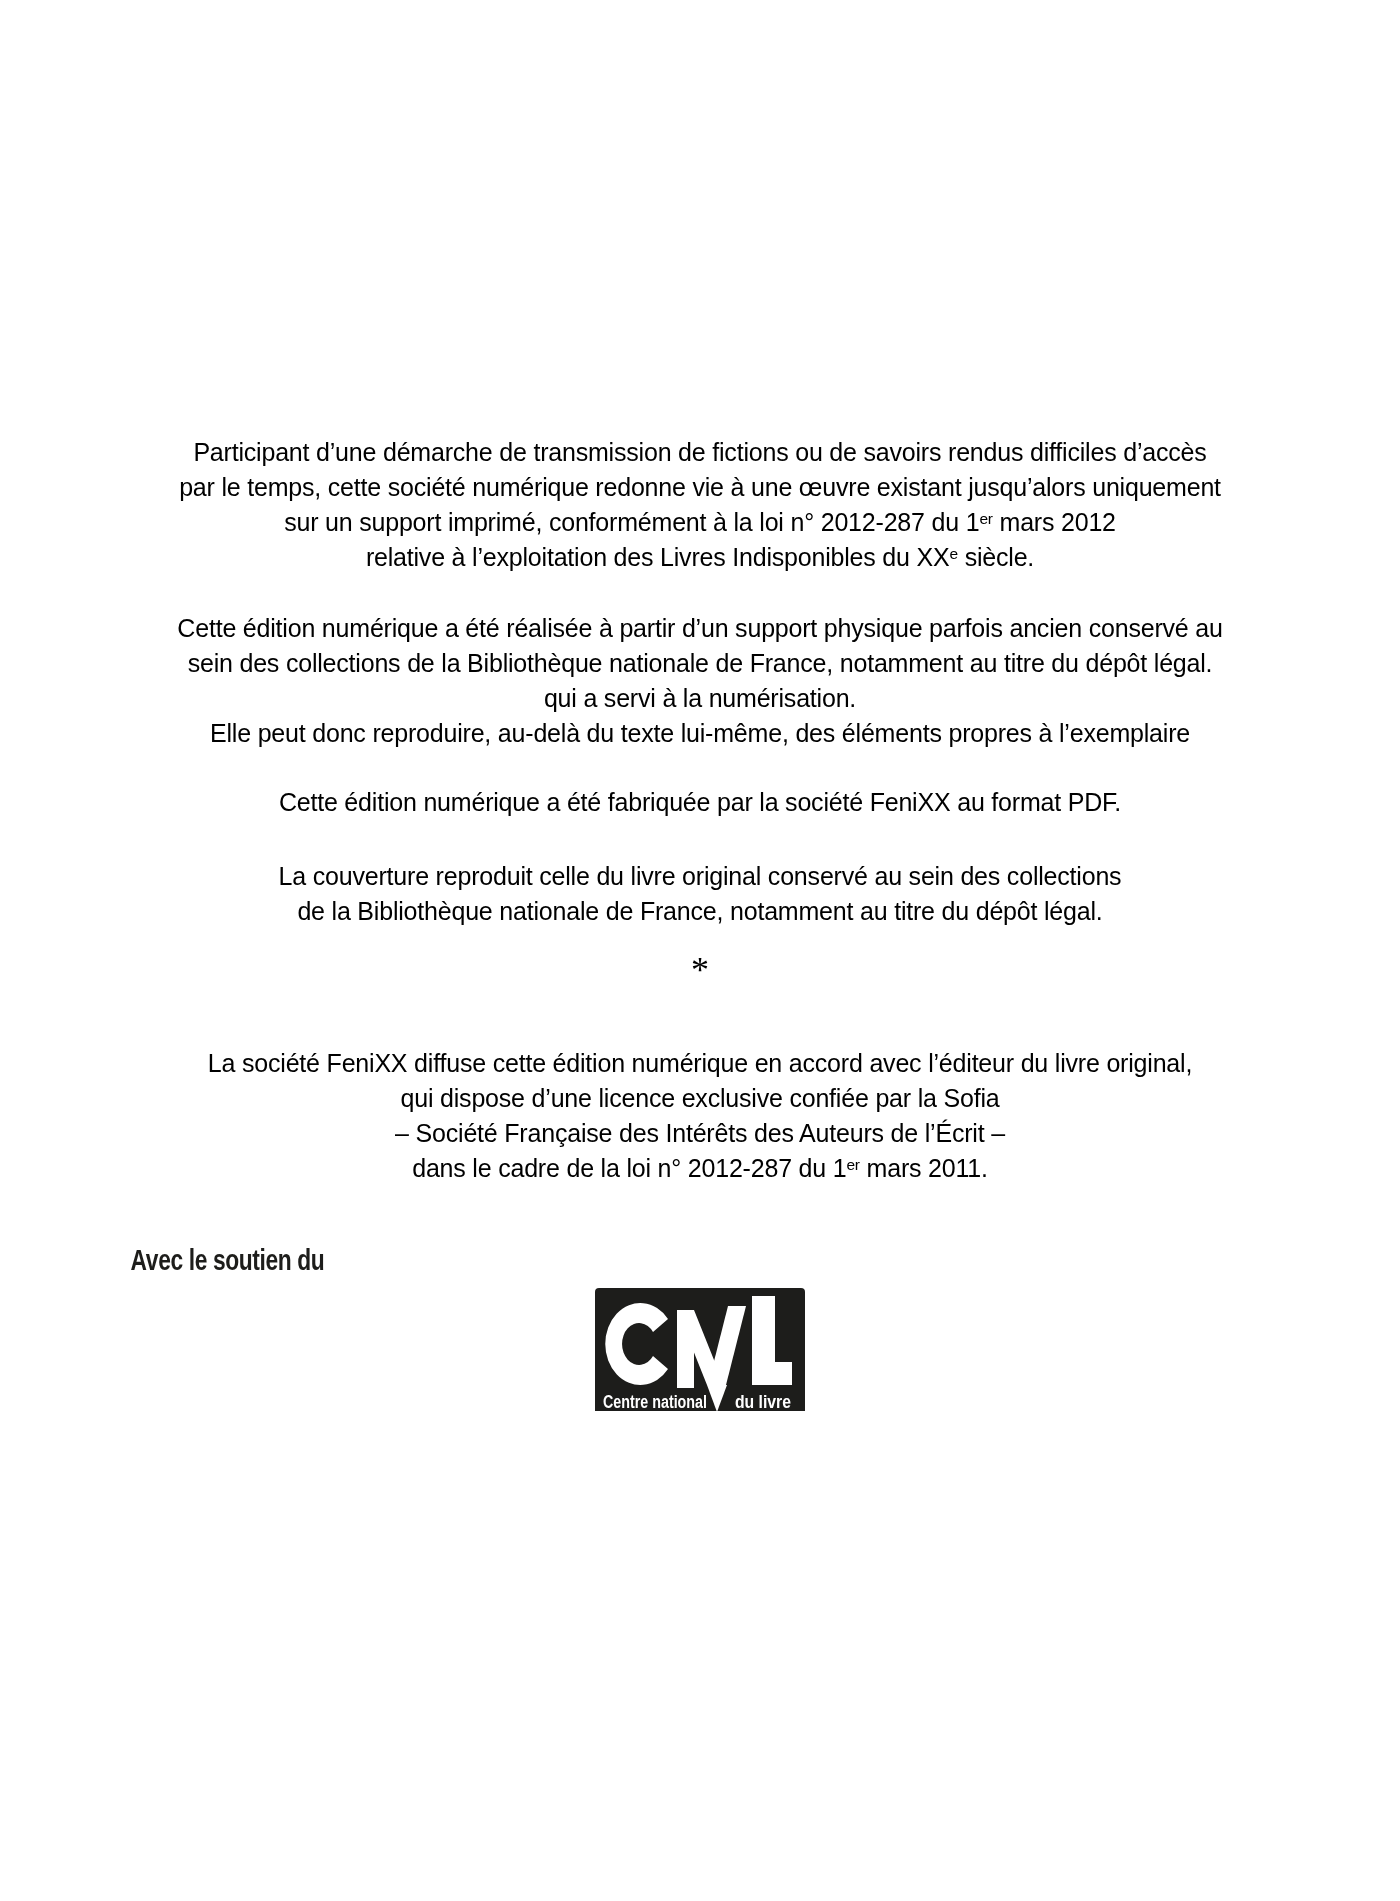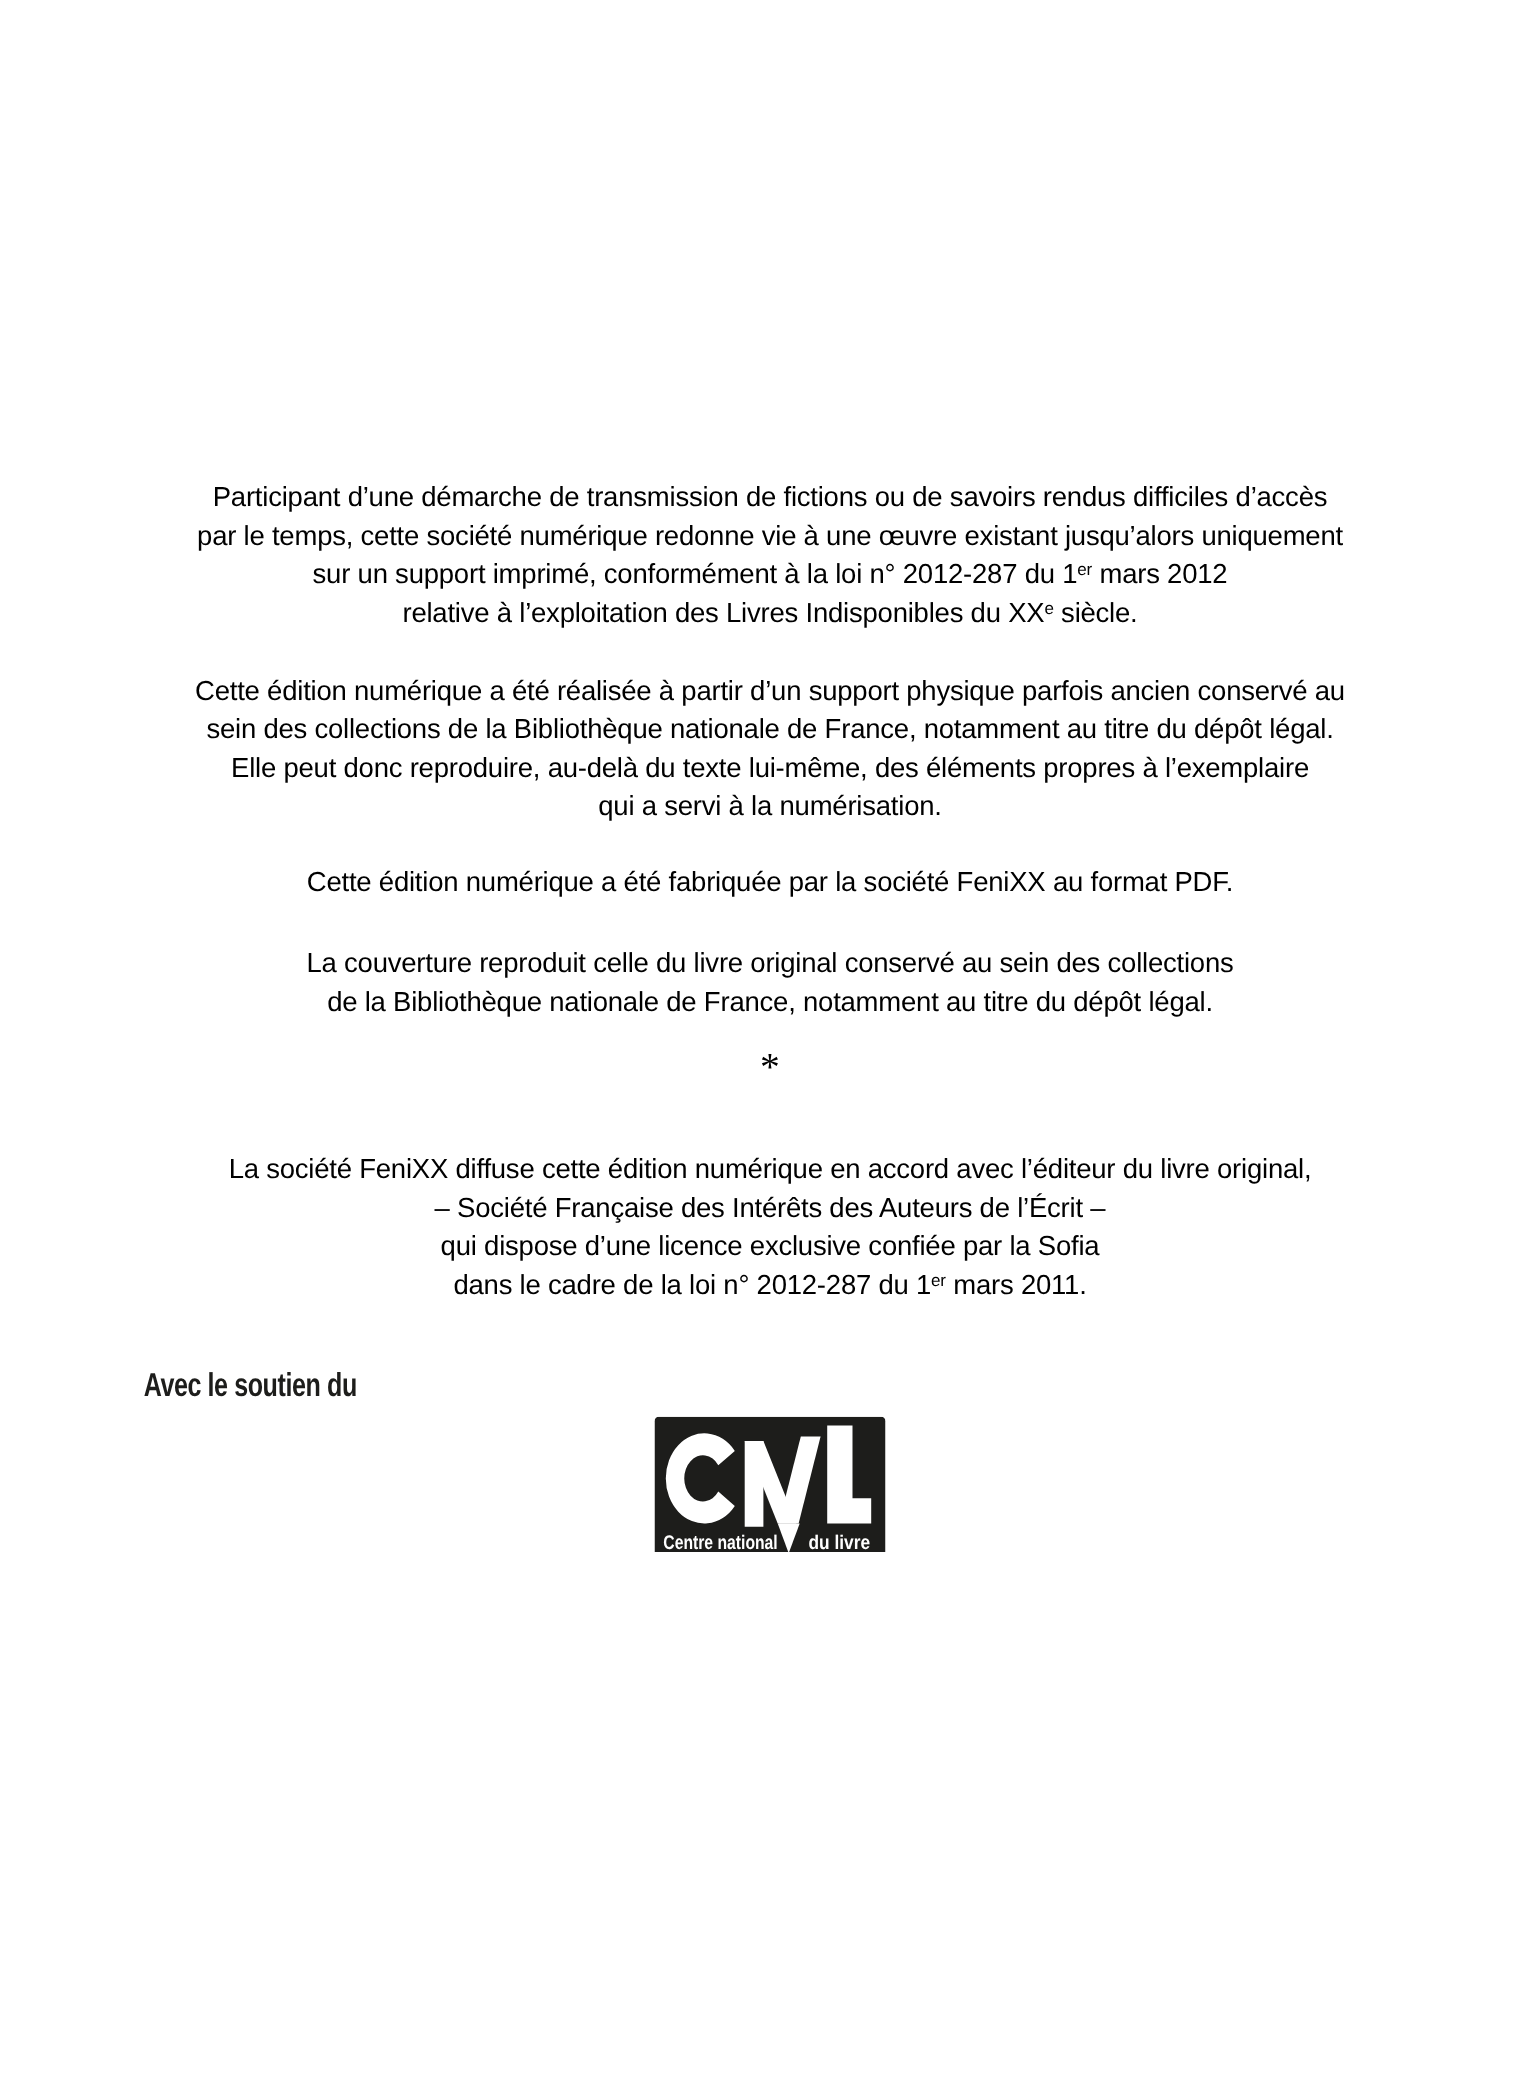--- a/index.html
+++ b/index.html
@@ -76,39 +76,39 @@
   <section class="para" style="top:435px">
     <div class="line">Participant d’une démarche de transmission de fictions ou de savoirs rendus difficiles d’accès</div>
     <div class="line">par le temps, cette société numérique redonne vie à une œuvre existant jusqu’alors uniquement</div>
     <div class="line"><span>sur un support imprimé, conformément à la loi n° 2012-287 du 1</span><span class="sup">er</span><span> mars 2012</span></div>
     <div class="line"><span>relative à l’exploitation des Livres Indisponibles du XX</span><span class="sup">e</span><span> siècle.</span></div>
   </section>
 
   <section class="para" style="top:611px">
     <div class="line">Cette édition numérique a été réalisée à partir d’un support physique parfois ancien conservé au</div>
     <div class="line">sein des collections de la Bibliothèque nationale de France, notamment au titre du dépôt légal.</div>
+    <div class="line">qui a servi à la numérisation.</div>
     <div class="line">Elle peut donc reproduire, au-delà du texte lui-même, des éléments propres à l’exemplaire</div>
-    <div class="line">qui a servi à la numérisation.</div>
   </section>
 
   <section class="para" style="top:859px">
     <div class="line">La couverture reproduit celle du livre original conservé au sein des collections</div>
     <div class="line">de la Bibliothèque nationale de France, notamment au titre du dépôt légal.</div>
   </section>
 
   <section class="para" style="top:785px">
     <div class="line">Cette édition numérique a été fabriquée par la société FeniXX au format PDF.</div>
   </section>
 
   <div class="separator" style="top:952px">*</div>
 
   <section class="para" style="top:1046px">
     <div class="line">La société FeniXX diffuse cette édition numérique en accord avec l’éditeur du livre original,</div>
+    <div class="line">qui dispose d’une licence exclusive confiée par la Sofia</div>
     <div class="line">– Société Française des Intérêts des Auteurs de l’Écrit –</div>
-    <div class="line">qui dispose d’une licence exclusive confiée par la Sofia</div>
     <div class="line"><span>dans le cadre de la loi n° 2012-287 du 1</span><span class="sup">er</span><span> mars 2011.</span></div>
   </section>
 
   <div class="support-line">
     <span class="support-text">Avec le soutien du</span>
   </div>
 
   <svg class="cnl-logo" viewBox="0 0 210 127" aria-label="CNL Centre national du livre">
     <rect x="0" y="0" width="210" height="127" rx="4" fill="#1d1d1b"></rect>
 

